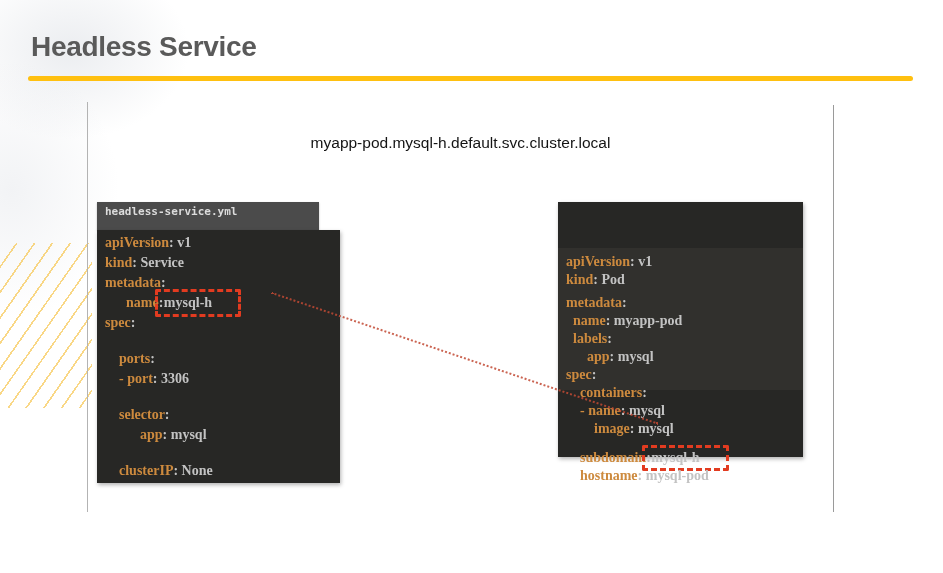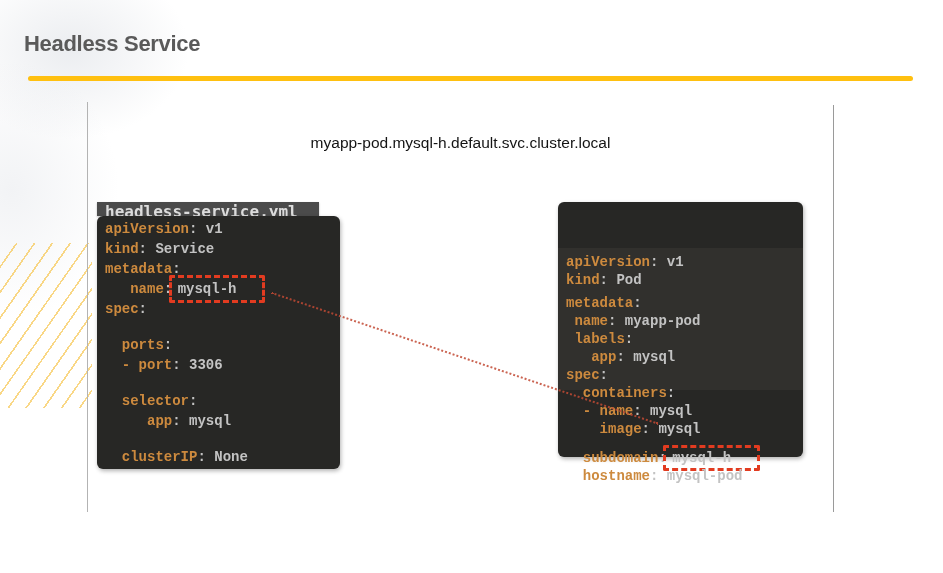--- a/index.html
+++ b/index.html
@@ -29,58 +29,57 @@
     background:radial-gradient(ellipse at 40% 50%, rgba(208,212,220,0.28), rgba(208,212,220,0) 70%); }
   .diag-lines{
     position:absolute; left:0; top:243px; width:92px; height:165px;
     background:repeating-linear-gradient(125deg,
       rgba(0,0,0,0) 0px, rgba(0,0,0,0) 13px,
       rgba(246,194,68,0.65) 13px, rgba(246,194,68,0.65) 14.6px);
     pointer-events:none;
   }
   
   .slide-title{
-    position:absolute; left:24px; top:31px;
-    font-size:22px; font-weight:bold; color:var(--title);
+    position:absolute; left:31px; top:31px;
+    font-size:28px; font-weight:bold; color:var(--title);
     letter-spacing:-0.3px;
   }
   .title-underline{
     position:absolute; left:28px; top:76px; width:885px; height:5px;
     background:var(--accent); border-radius:3px;
   }
   
   .vline{ position:absolute; width:1px; background:#b3b3b3; }
   .vline-left{ left:87px; top:102px; height:410px; }
   .vline-right{ left:833px; top:105px; height:407px; background:#9a9a9a; }
   
   .dns-label{
     position:absolute; left:88px; top:134px; width:745px;
     text-align:center; font-size:15.5px; color:#141414;
   }
   
   .code-window{ position:absolute; z-index:2; }
   .win-left{ left:97px; top:202px; width:243px; }
   .win-right{ left:558px; top:202px; width:245px; }
   .code-tab{
-    height:14px; background:var(--tab-bg);
+    height:28px; background:var(--tab-bg);
     color:#dcdcdc; font-family:"DejaVu Sans Mono", monospace;
-    font-size:16px; font-weight:bold; line-height:20px;
+    font-size:11px; font-weight:bold; line-height:20px;
     padding-left:8px; white-space:nowrap;
     box-shadow:0 1px 2px rgba(0,0,0,0.25);
   }
   .win-left .code-tab{ width:222px; }
   .win-right .code-tab{ width:225px; }
   .code-body{
     position:relative; width:100%;
     background:var(--panel-bg);
     padding:3px 0 0 8px;
-    font-family:Liberation Mono, monospace;
+    font-family:Liberation Serif, serif;
     font-size:14px; font-weight:bold; white-space:pre;
     box-shadow:1px 2px 4px rgba(0,0,0,0.3);
-    border-radius:6px;
   }
   .win-left  .code-body{ height:253px; }
   .win-right .code-body{ height:255px; }
   .code-highlight{
     position:absolute; left:0; right:0; top:46px; height:142px;
     background:#31302d; pointer-events:none;
   }
   .code-line{ position:relative; z-index:1; }
   .win-left  .code-line{ line-height:20px; }
   .win-right .code-line{ line-height:18px; }

